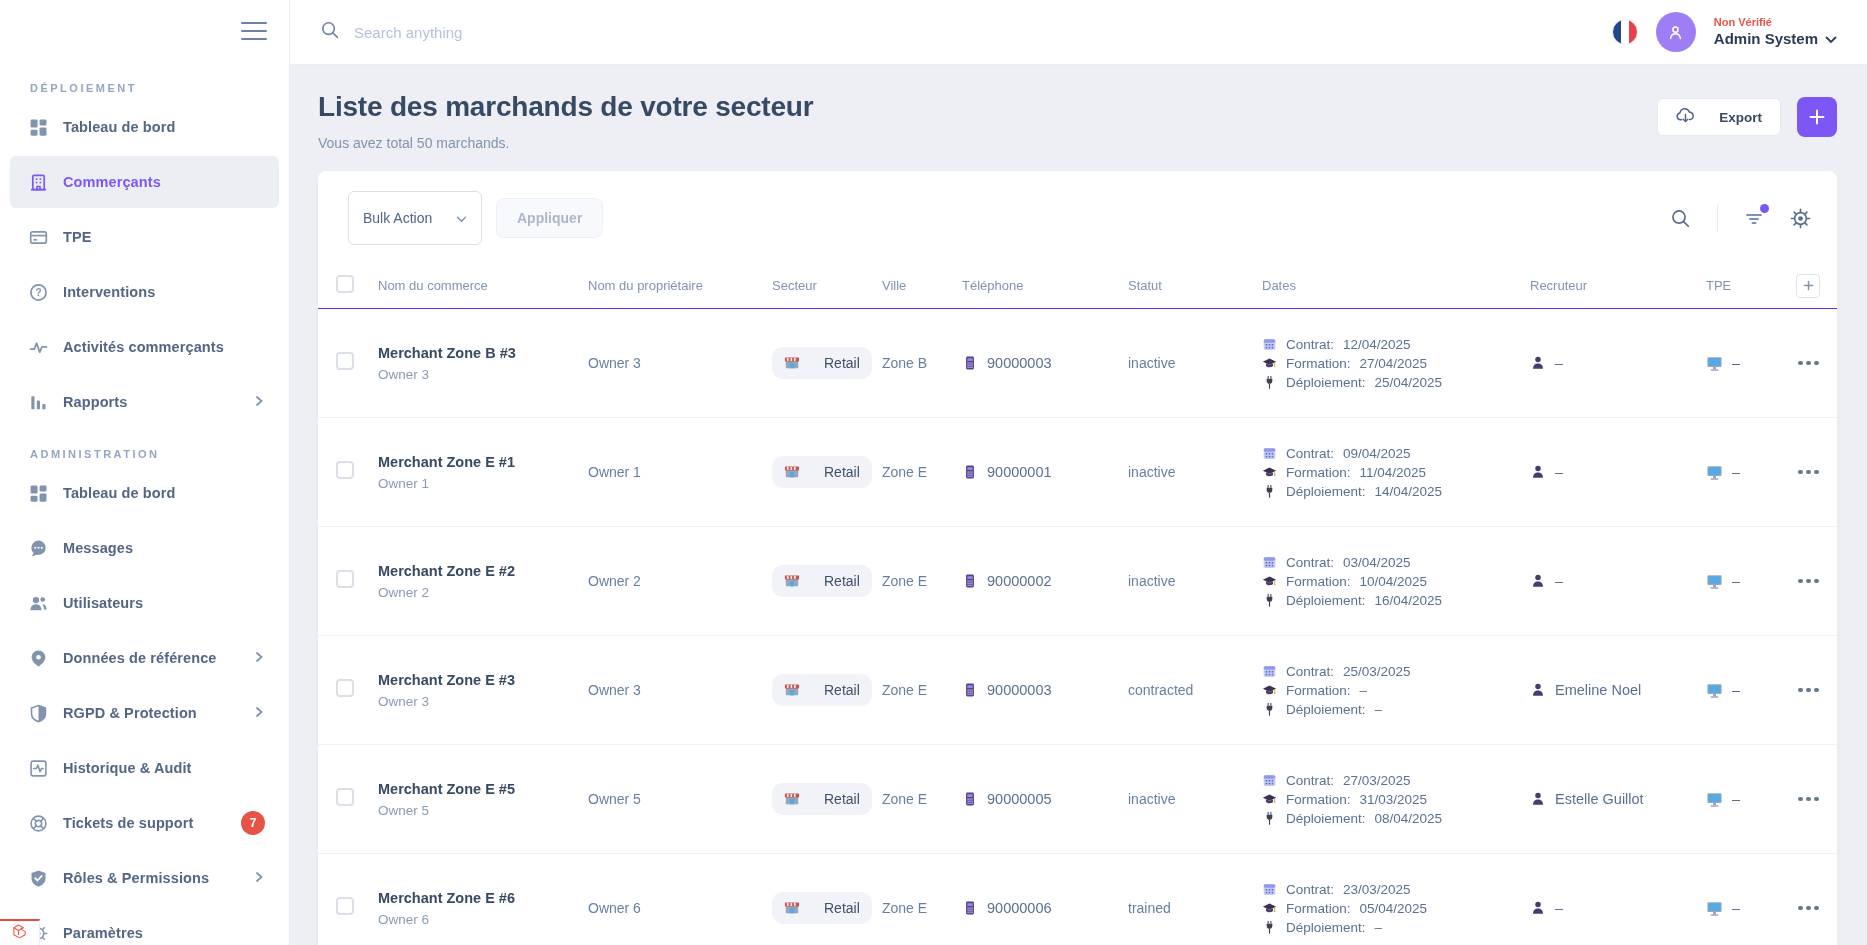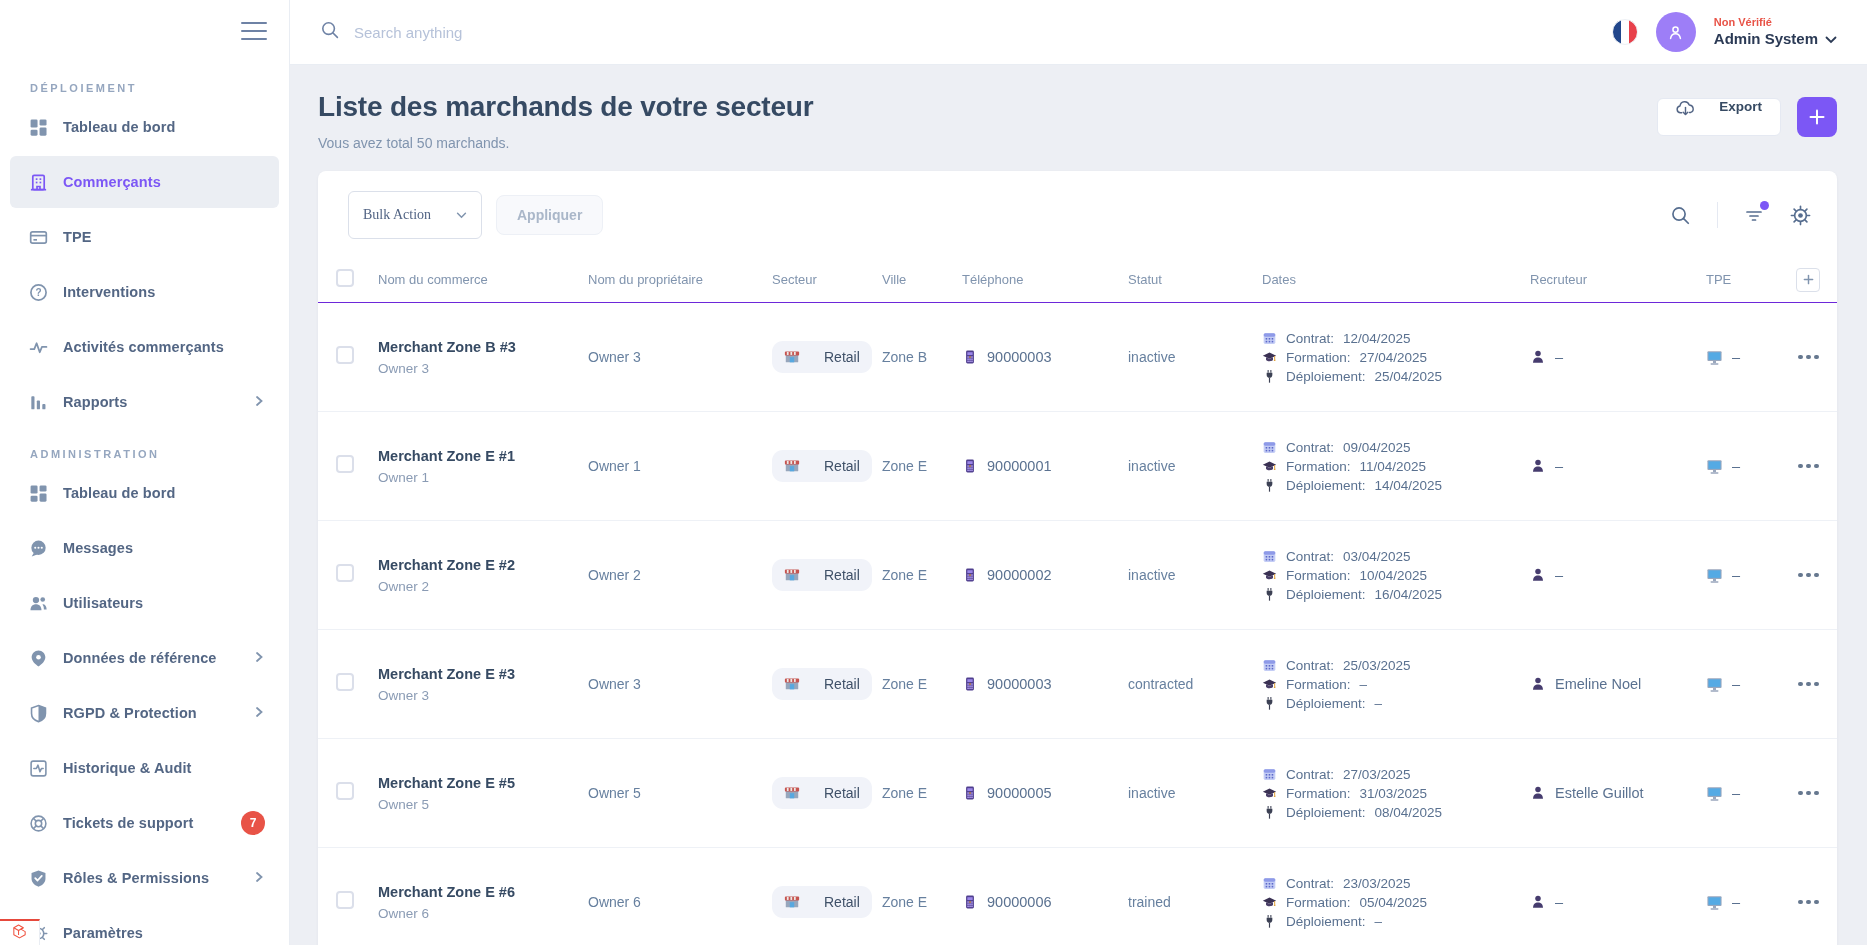--- a/index.html
+++ b/index.html
@@ -35,28 +35,28 @@
   .avatar { width:40px; height:40px; border-radius:50%; background:#9d7ef7; display:flex; align-items:center; justify-content:center; }
   .user-text { line-height:1.25; }
   .user-status { font-size:11px; font-weight:700; color:var(--danger); }
   .user-name { font-size:15px; font-weight:700; color:#2b3a55; display:flex; align-items:center; gap:7px; cursor:pointer; }
 
   .content { flex:1; padding:26px 30px 0 28px; overflow:hidden; }
   .page-head { display:flex; justify-content:space-between; align-items:flex-start; }
   .page-title { font-size:28px; font-weight:700; color:var(--dark); letter-spacing:-.2px; }
   .page-sub { font-size:14px; color:#8094ae; margin-top:12px; }
   .page-actions { display:flex; align-items:center; gap:16px; margin-top:6px; }
-  .btn-export { display:flex; align-items:flex-start; gap:24px; height:38px; padding:0 18px; background:#fff; border:1px solid #e5e9f2; border-radius:6px; font-size:13.5px; font-weight:700; color:var(--dark); cursor:pointer; font-family:inherit; }
+  .btn-export { display:flex; align-items:center; gap:24px; height:38px; padding:0 18px; background:#fff; border:1px solid #e5e9f2; border-radius:6px; font-size:13.5px; font-weight:700; color:var(--dark); cursor:pointer; font-family:inherit; }
   .btn-add { width:40px; height:40px; border-radius:8px; background:var(--accent); border:none; display:flex; align-items:center; justify-content:center; cursor:pointer; }
 
   
   .card { margin-top:20px; background:#fff; border-radius:8px; box-shadow:0 1px 3px rgba(54,74,99,.06); min-height:800px; }
   .card-toolbar { display:flex; align-items:center; justify-content:space-between; padding:20px 26px 18px 30px; }
   .toolbar-left { display:flex; align-items:center; gap:14px; }
-  .select-box { width:134px; height:48px; border:1px solid #dbe0ea; border-radius:6px; display:flex; align-items:center; justify-content:space-between; padding:0 14px; font-size:14px; color:#526484; cursor:pointer; background:#fff;font-family:Liberation Serif, serif; }
+  .select-box { width:134px; height:54px; border:1px solid #dbe0ea; border-radius:6px; display:flex; align-items:center; justify-content:space-between; padding:0 14px; font-size:14px; color:#526484; cursor:pointer; background:#fff; }
   .btn-apply { height:40px; padding:0 20px; background:#f8f9fc; border:1px solid #edf0f6; border-radius:8px; font-size:14px; font-weight:700; color:#aab7c9; font-family:inherit; }
   .toolbar-right { display:flex; align-items:center; gap:26px; }
   .tb-divider { width:1px; height:26px; background:#e5e9f2; }
   .icon-btn { background:none; border:none; cursor:pointer; position:relative; display:flex; align-items:center; justify-content:center; padding:0; }
   .filter-dot { position:absolute; top:-4px; right:-5px; width:9px; height:9px; border-radius:50%; background:var(--accent); }
 
   .tgrid { display:grid; grid-template-columns:42px 210px 184px 110px 80px 166px 134px 268px 176px 90px 1fr; align-items:center; padding-left:18px; }
   .thead { height:46px; border-bottom:1px solid #6d28d9; }
   .th { font-size:13px; color:#8094ae; font-weight:400; }
   .checkbox { width:18px; height:18px; border:2px solid #dbdfea; border-radius:4px; background:#fff; display:inline-block; cursor:pointer; }

